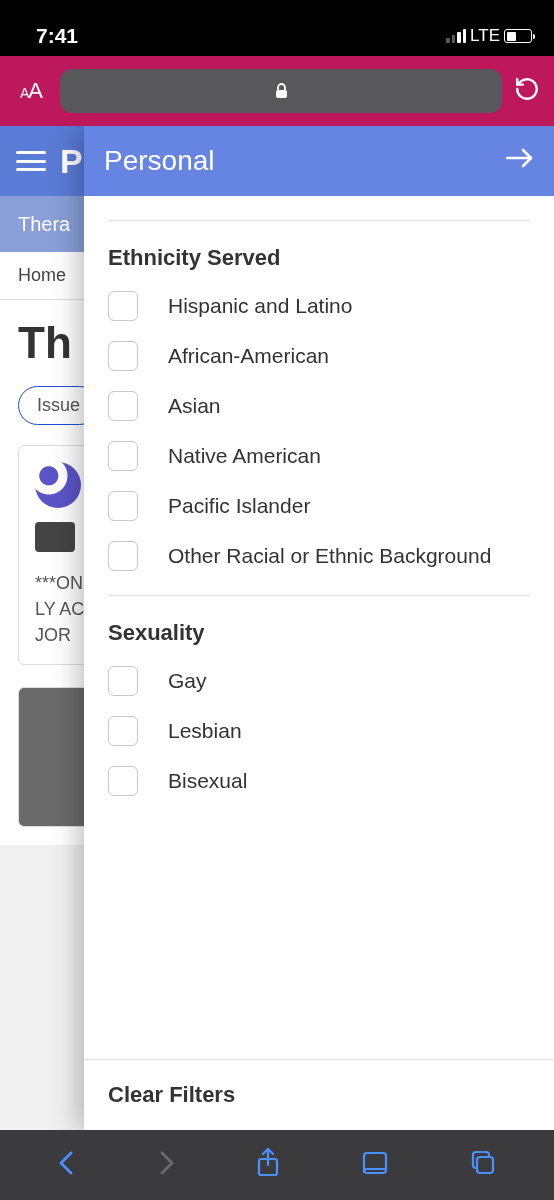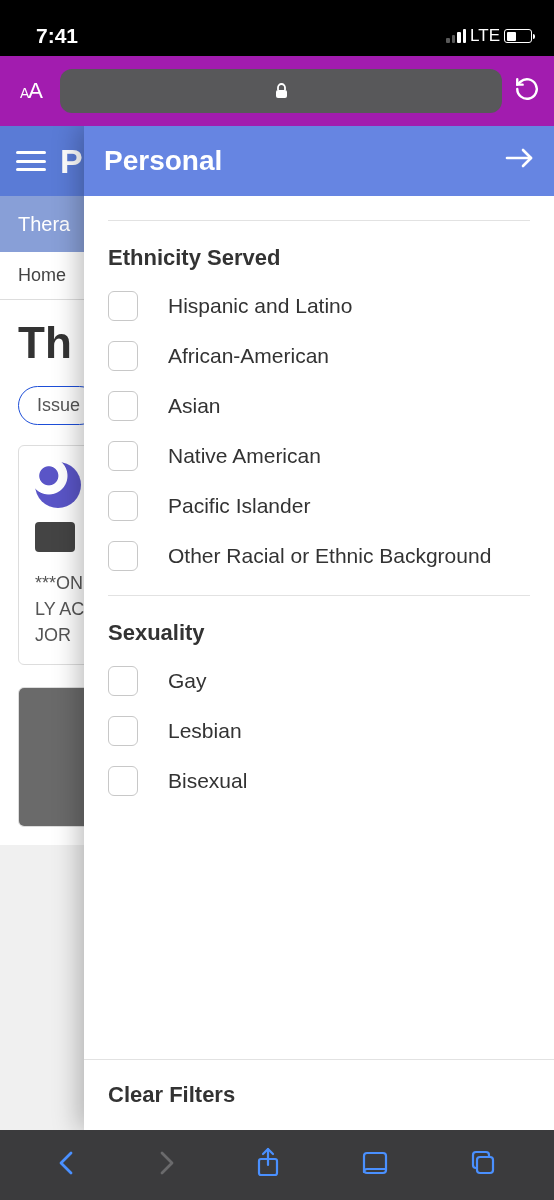--- a/index.html
+++ b/index.html
@@ -14,21 +14,21 @@
   .battery-body::after { content: ""; position: absolute; right: -4px; top: 3.5px; width: 2.5px; height: 5px; background: #fff; border-radius: 0 2px 2px 0; }
   .battery-fill { position: absolute; left: 1.5px; top: 1.5px; bottom: 1.5px; width: 35%; background: #fff; border-radius: 1px; }
   .signal { display: inline-flex; align-items: flex-end; gap: 2px; height: 14px; }
   .signal span { width: 3.5px; background: #fff; border-radius: 1px; }
   .signal span:nth-child(1){height:5px;opacity:.35}
   .signal span:nth-child(2){height:8px;opacity:.35}
   .signal span:nth-child(3){height:11px}
   .signal span:nth-child(4){height:14px}
 
   
-  .url-bar { height: 70px; background: #a21caf; display: flex; align-items: center; padding: 0 14px; gap: 12px; }
+  .url-bar { height: 70px; background: #be185d; display: flex; align-items: center; padding: 0 14px; gap: 12px; }
   .text-size { color: #fff; font-size: 19px; letter-spacing: -1px; padding: 0 6px; }
   .text-size .small{font-size:14px} .text-size .big{font-size:22px}
   .url-pill { flex: 1; height: 44px; background: #58585a; border-radius: 12px; display: flex; align-items: center; justify-content: center; gap: 8px; color: #fff; font-size: 20px; }
   .reload svg { stroke: #fff; }
 
   
   .page-wrap { position: relative; height: calc(1200px - 56px - 70px - 70px); overflow: hidden; }
   .app-header { height: 70px; background: #5a7bd6; display: flex; align-items: center; padding-left: 16px; gap: 14px; }
   .hamburger { width: 30px; height: 20px; display: flex; flex-direction: column; justify-content: space-between; }
   .hamburger span { height: 3px; background: #fff; border-radius: 2px; }
@@ -40,21 +40,21 @@
   .filter-chip { display: inline-block; border: 1px solid #1d4ed8; border-radius: 22px; padding: 8px 18px; font-size: 18px; color: #555; }
   .card { margin-top: 20px; border: 1px solid #ddd; border-radius: 6px; padding: 16px; }
   .card .ico { width: 46px; height: 46px; border-radius: 50%; background: radial-gradient(circle at 30% 30%, #5a55c7 20%, #fff 22%, #fff 40%, #5a55c7 42%); margin-bottom: 14px; }
   .card .bar { width: 40px; height: 30px; background: #444; border-radius: 4px; margin-bottom: 18px; }
   .card-text { font-size: 18px; color: #555; line-height: 1.45; }
   .card2 { margin-top: 22px; border: 1px solid #ddd; border-radius: 6px; height: 140px; overflow: hidden; }
   .headshot { width: 100%; height: 100%; background: #6a6a6a; }
 
   
   .panel { position: absolute; top: 0; bottom: 0; right: 0; width: 470px; background: #fff; box-shadow: -6px 0 24px rgba(0,0,0,.25); display: flex; flex-direction: column; }
-  .panel-header { height: 70px; background: #6685e2; color: #fff; display: flex; align-items: center; justify-content: space-between; padding: 0 20px; font-size: 28px; font-weight: 700; }
+  .panel-header { height: 70px; background: #6685e2; color: #fff; display: flex; align-items: center; justify-content: space-between; padding: 0 20px; font-size: 28px; font-weight: 400; }
   .panel-body { flex: 1; overflow-y: auto; padding: 0 24px; }
   .divider { height: 1px; background: #e2e2e2; margin: 24px 0; }
   .section-title { font-size: 22px; font-weight: 700; color: #333; margin-bottom: 20px; }
   .opt { display: flex; align-items: center; gap: 30px; margin-bottom: 20px; }
   .checkbox { width: 30px; height: 30px; border: 1.5px solid #c8c8c8; border-radius: 6px; background: #fff; flex-shrink: 0; }
   .opt-label { font-size: 21px; color: #333; }
   .panel-footer { border-top: 1px solid #e2e2e2; padding: 22px 24px; font-size: 22px; font-weight: 600; color: #333; }
 
   
   .bottom-bar { height: 70px; background: #3b3b3d; display: flex; align-items: center; justify-content: space-around; padding: 0 18px; }

